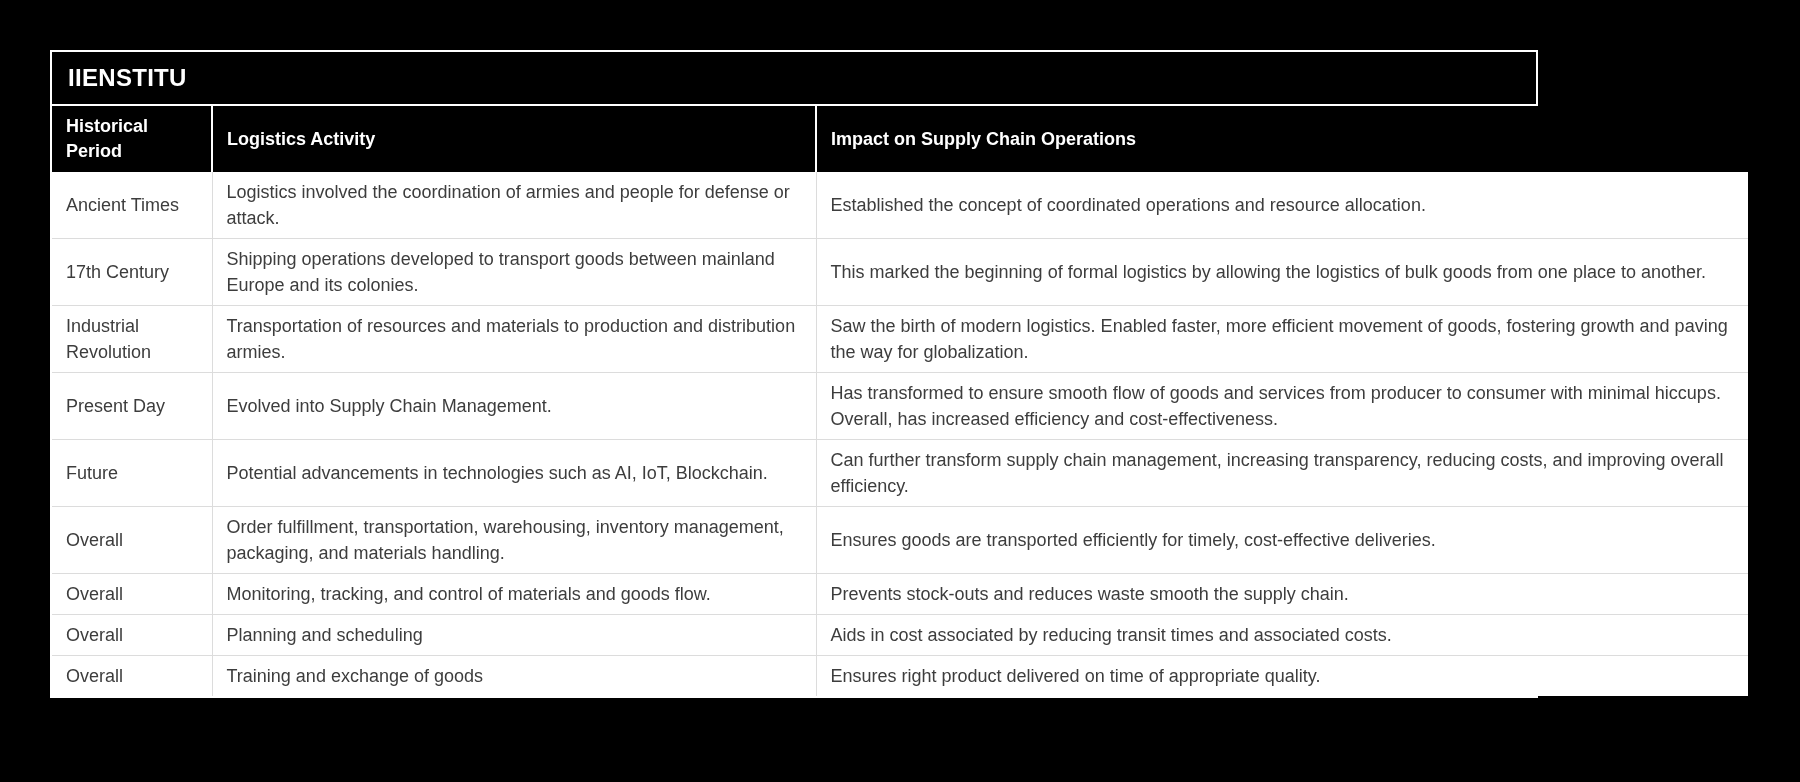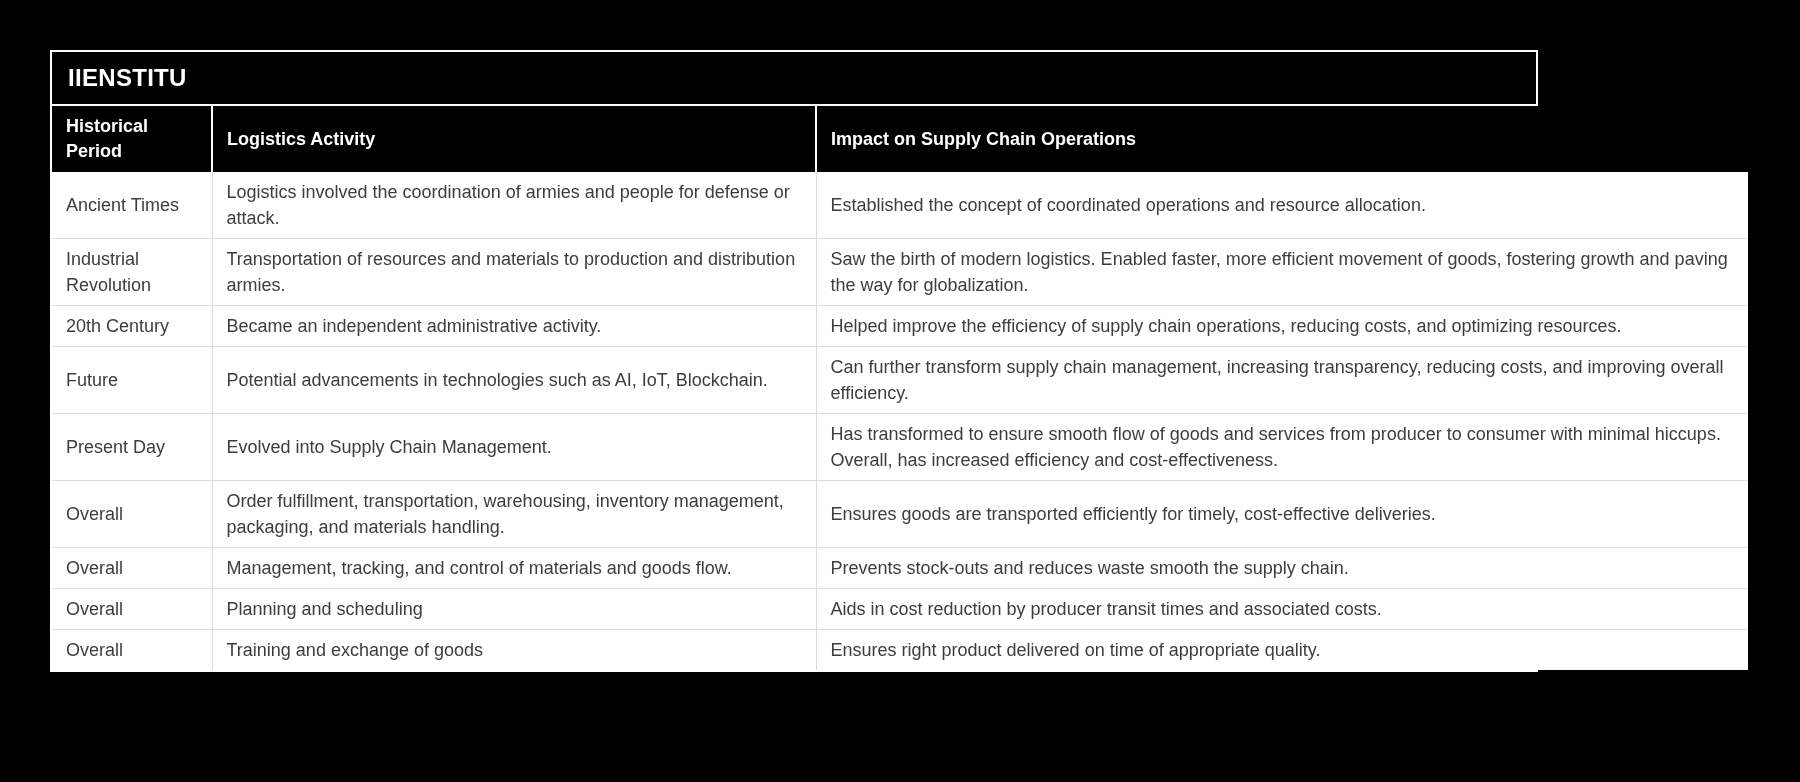--- a/index.html
+++ b/index.html
@@ -83,53 +83,53 @@
         <th>Impact on Supply Chain Operations</th>
       </tr>
     </thead>
     <tbody>
         <tr>
     <td>Ancient Times</td>
     <td>Logistics involved the coordination of armies and people for defense or attack.</td>
     <td>Established the concept of coordinated operations and resource allocation.</td>
   </tr>
         <tr>
+    <td>17th Century</td>
+    <td>Shipping operations developed to transport goods between mainland Europe and its colonies.</td>
+    <td>This marked the beginning of formal logistics by allowing the logistics of bulk goods from one place to another.</td>
+  </tr>
+        <tr>
     <td>Industrial Revolution</td>
     <td>Transportation of resources and materials to production and distribution armies.</td>
     <td>Saw the birth of modern logistics. Enabled faster, more efficient movement of goods, fostering growth and paving the way for globalization.</td>
   </tr>
         <tr>
-    <td>20th Century</td>
-    <td>Became an independent administrative activity.</td>
-    <td>Helped improve the efficiency of supply chain operations, reducing costs, and optimizing resources.</td>
+    <td>Present Day</td>
+    <td>Evolved into Supply Chain Management.</td>
+    <td>Has transformed to ensure smooth flow of goods and services from producer to consumer with minimal hiccups. Overall, has increased efficiency and cost-effectiveness.</td>
   </tr>
         <tr>
     <td>Future</td>
     <td>Potential advancements in technologies such as AI, IoT, Blockchain.</td>
     <td>Can further transform supply chain management, increasing transparency, reducing costs, and improving overall efficiency.</td>
-  </tr>
-        <tr>
-    <td>Present Day</td>
-    <td>Evolved into Supply Chain Management.</td>
-    <td>Has transformed to ensure smooth flow of goods and services from producer to consumer with minimal hiccups. Overall, has increased efficiency and cost-effectiveness.</td>
   </tr>
         <tr>
     <td>Overall</td>
     <td>Order fulfillment, transportation, warehousing, inventory management, packaging, and materials handling.</td>
     <td>Ensures goods are transported efficiently for timely, cost-effective deliveries.</td>
   </tr>
         <tr>
     <td>Overall</td>
-    <td>Management, tracking, and control of materials and goods flow.</td>
+    <td>Monitoring, tracking, and control of materials and goods flow.</td>
     <td>Prevents stock-outs and reduces waste smooth the supply chain.</td>
   </tr>
         <tr>
     <td>Overall</td>
     <td>Planning and scheduling</td>
-    <td>Aids in cost reduction by producer transit times and associated costs.</td>
+    <td>Aids in cost associated by reducing transit times and associated costs.</td>
   </tr>
         <tr>
     <td>Overall</td>
     <td>Training and exchange of goods</td>
     <td>Ensures right product delivered on time of appropriate quality.</td>
   </tr>
       </tbody>
   </table>
 </div>
 

